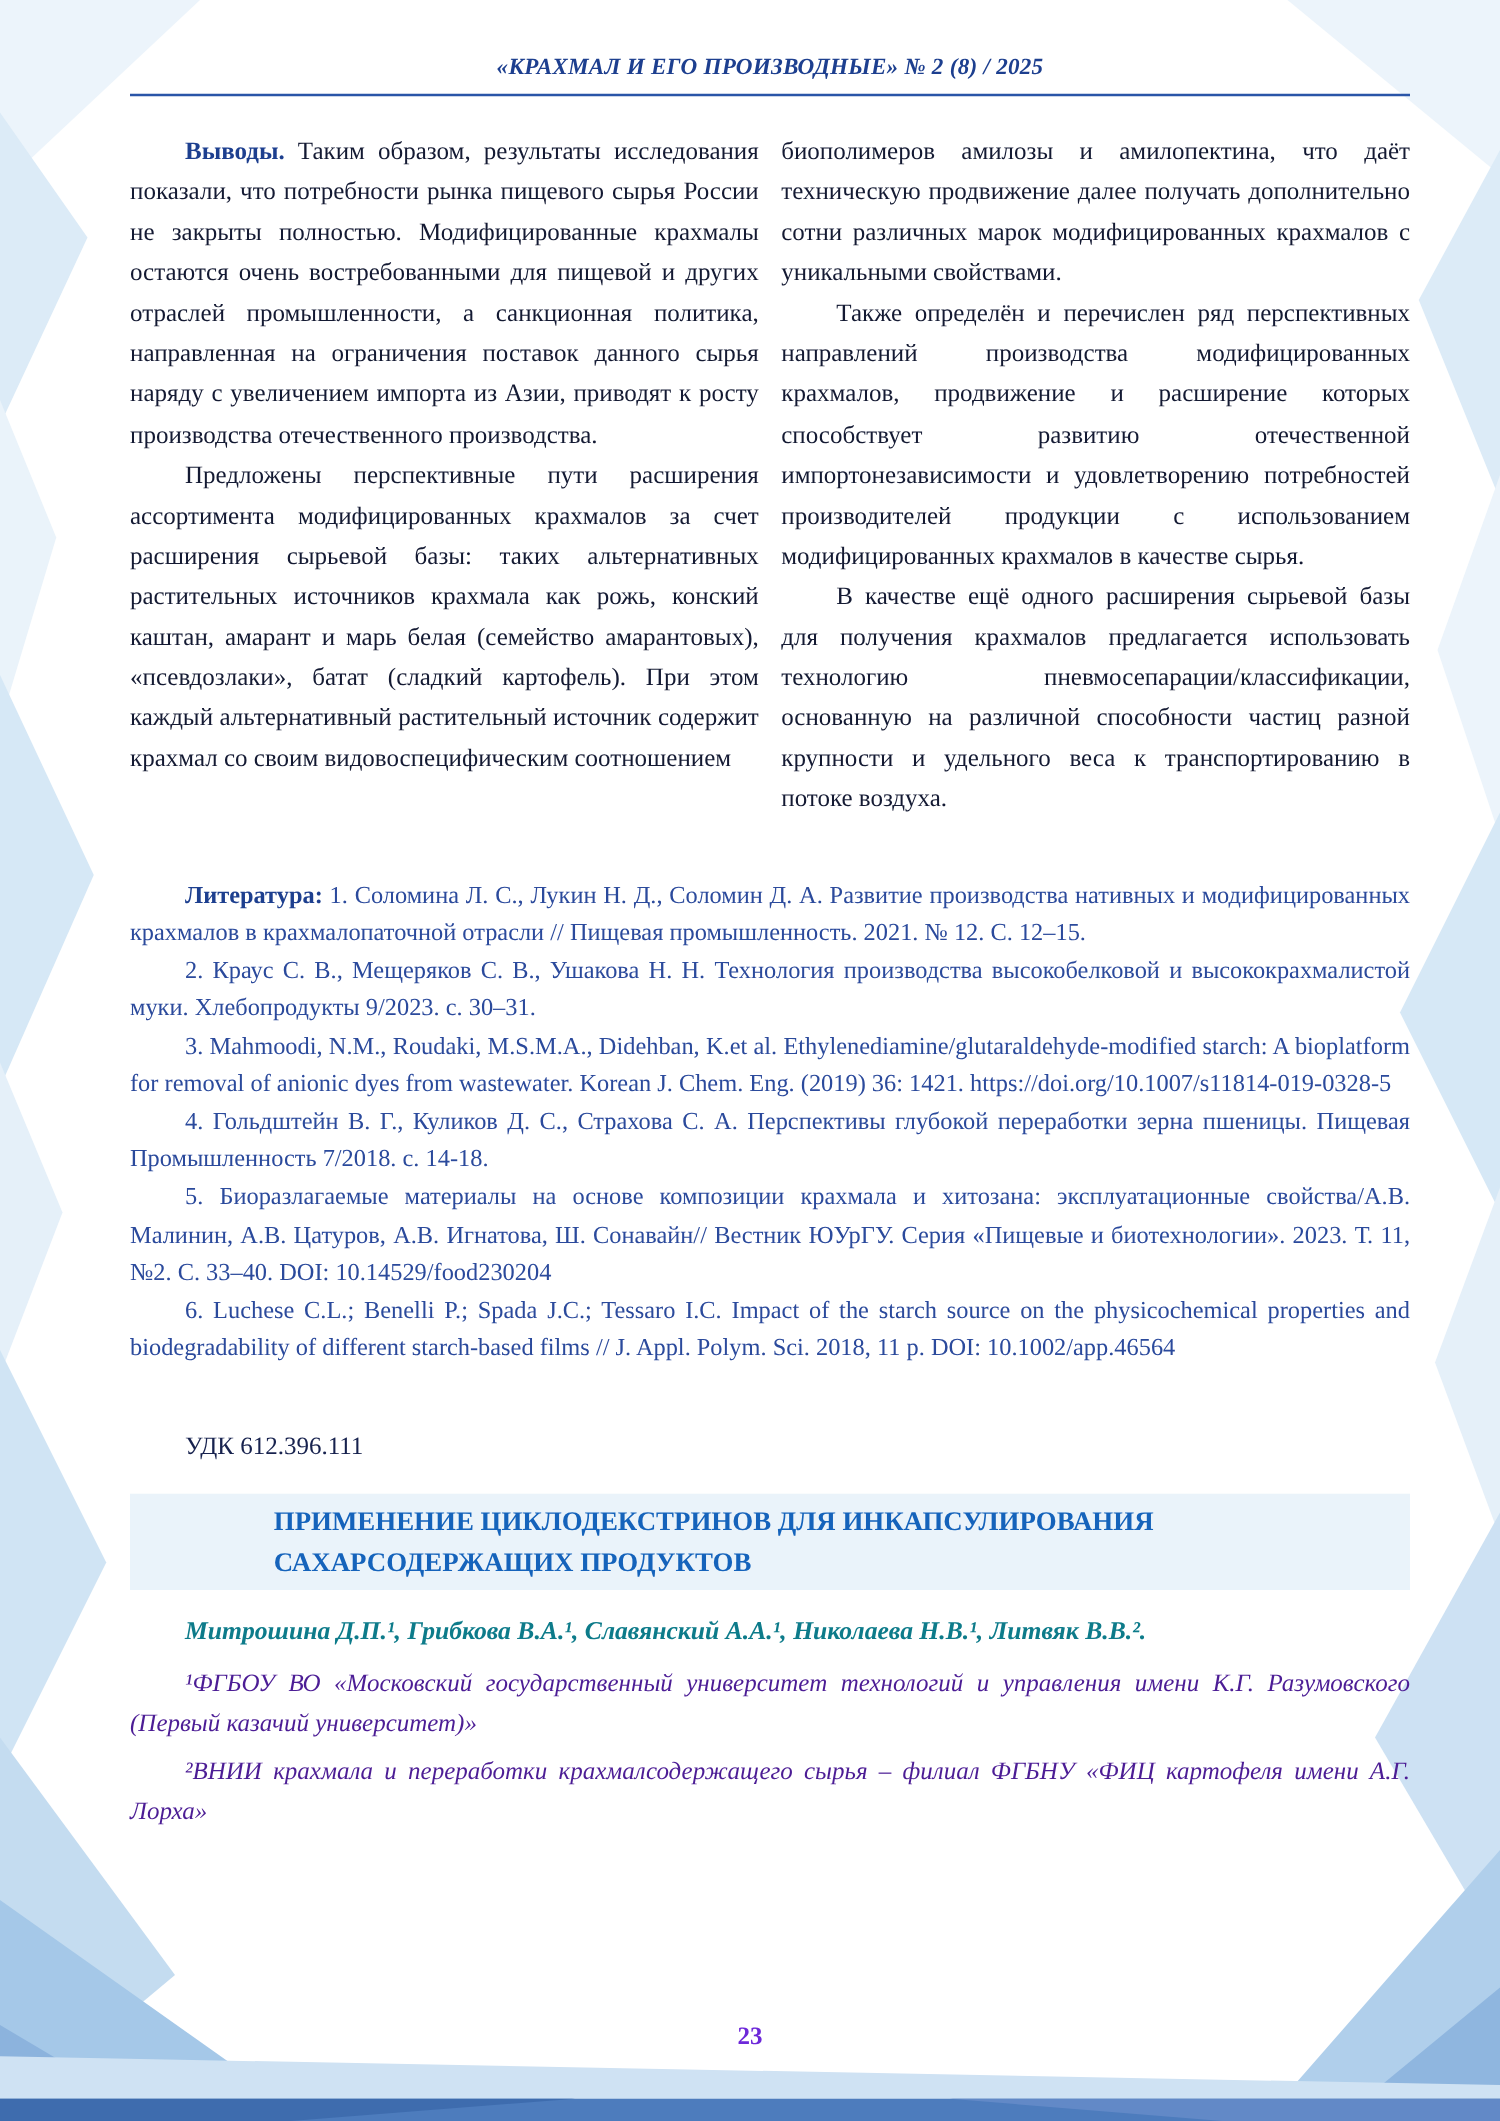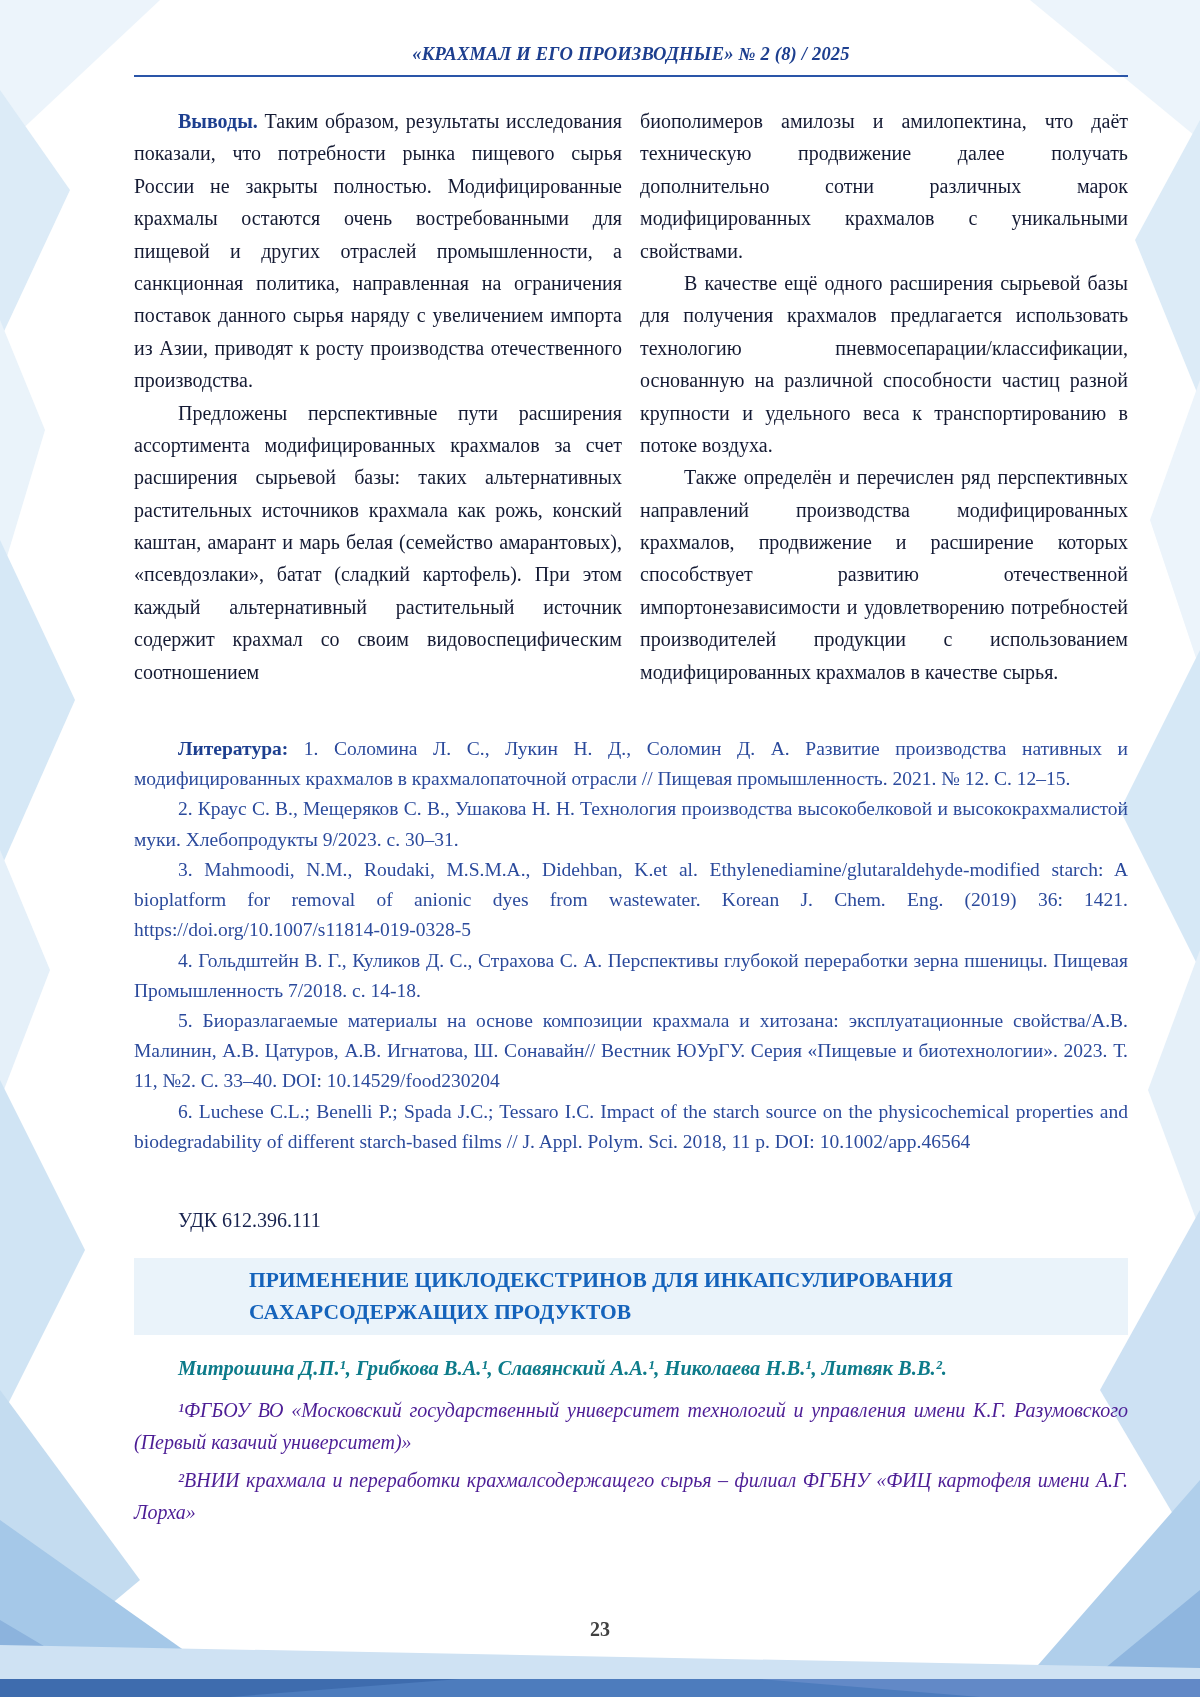--- a/index.html
+++ b/index.html
@@ -10,21 +10,20 @@
     font-family:"Liberation Serif","DejaVu Serif",serif;
     color:#161c3a;
     overflow:hidden;
   }
   .bg-decor {
     position:absolute; left:0; top:0; width:1200px; height:1697px; z-index:0;
   }
   .page {
     position:relative; z-index:1;
     padding:44px 72px 0 104px;
-    margin-left:30px;
   }
   .journal-header {
     text-align:center;
     font-style:italic;
     font-weight:bold;
     font-size:18.5px;
     color:#1d3f8f;
     padding-bottom:10px;
     border-bottom:2.5px solid #2a55a8;
     letter-spacing:0.2px;
@@ -86,21 +85,21 @@
     hyphens:auto;
   }
   .affiliation + .affiliation { margin-top:6px; }
   .page-number {
     position:absolute;
     left:0; right:0;
     top:1618px;
     text-align:center;
     font-weight:bold;
     font-size:20px;
-    color:#404040;
+    color:#6d28d9;
     z-index:1;
   }
 </style>
 </head>
 <body>
 
 <svg class="bg-decor" viewBox="0 0 1200 1697" preserveAspectRatio="none" aria-hidden="true">
 
   <polygon points="0,0 160,0 0,150" fill="#ecf4fb"></polygon>
   <polygon points="0,90 70,190 0,340" fill="#dcebf7"></polygon>
@@ -135,22 +134,22 @@
 
   <div class="journal-header">«КРАХМАЛ И ЕГО ПРОИЗВОДНЫЕ» № 2 (8) / 2025</div>
 
   <div class="columns">
     <div class="col">
       <p><b class="lead">Выводы.</b> <span>Таким образом, результаты исследования показали, что потребности рынка пищевого сырья России не закрыты полностью. Модифицированные крахмалы остаются очень востребованными для пищевой и других отраслей промышленности, а санкционная политика, направленная на ограничения поставок данного сырья наряду с увеличением импорта из Азии, приводят к росту производства отечественного производства.</span></p>
       <p>Предложены перспективные пути расширения ассортимента модифицированных крахмалов за счет расширения сырьевой базы: таких альтернативных растительных источников крахмала как рожь, конский каштан, амарант и марь белая (семейство амарантовых), «псевдозлаки», батат (сладкий картофель). При этом каждый альтернативный растительный источник содержит крахмал со своим видовоспецифическим соотношением</p>
     </div>
     <div class="col">
       <p style="text-indent:0;">биополимеров амилозы и амилопектина, что даёт техническую продвижение далее получать дополнительно сотни различных марок модифицированных крахмалов с уникальными свойствами.</p>
+      <p>Также определён и перечислен ряд перспективных направлений производства модифицированных крахмалов, продвижение и расширение которых способствует развитию отечественной импортонезависимости и удовлетворению потребностей производителей продукции с использованием модифицированных крахмалов в качестве сырья.</p>
       <p>В качестве ещё одного расширения сырьевой базы для получения крахмалов предлагается использовать технологию пневмосепарации/классификации, основанную на различной способности частиц разной крупности и удельного веса к транспортированию в потоке воздуха.</p>
-      <p>Также определён и перечислен ряд перспективных направлений производства модифицированных крахмалов, продвижение и расширение которых способствует развитию отечественной импортонезависимости и удовлетворению потребностей производителей продукции с использованием модифицированных крахмалов в качестве сырья.</p>
     </div>
   </div>
 
   <div class="literature">
     <p><b class="lit-label">Литература:</b> <span>1. Соломина Л. С., Лукин Н. Д., Соломин Д. А. Развитие производства нативных и модифицированных крахмалов в крахмалопаточной отрасли // Пищевая промышленность. 2021. № 12. С. 12–15.</span></p>
     <p>2. Краус С. В., Мещеряков С. В., Ушакова Н. Н. Технология производства высокобелковой и высококрахмалистой муки. Хлебопродукты 9/2023. с. 30–31.</p>
     <p>3. Mahmoodi, N.M., Roudaki, M.S.M.A., Didehban, K.et al. Ethylenediamine/glutaraldehyde-modified starch: A bioplatform for removal of anionic dyes from wastewater. Korean J. Chem. Eng. (2019) 36: 1421. https://doi.org/10.1007/s11814-019-0328-5</p>
     <p>4. Гольдштейн В. Г., Куликов Д. С., Страхова С. А. Перспективы глубокой переработки зерна пшеницы. Пищевая Промышленность 7/2018. с. 14-18.</p>
     <p>5. Биоразлагаемые материалы на основе композиции крахмала и хитозана: эксплуатационные свойства/А.В. Малинин, А.В. Цатуров, А.В. Игнатова, Ш. Сонавайн// Вестник ЮУрГУ. Серия «Пищевые и биотехнологии». 2023. Т. 11, №2. С. 33–40. DOI: 10.14529/food230204</p>
     <p>6. Luchese C.L.; Benelli P.; Spada J.C.; Tessaro I.C. Impact of the starch source on the physicochemical properties and biodegradability of different starch-based films // J. Appl. Polym. Sci. 2018, 11 p. DOI: 10.1002/app.46564</p>

